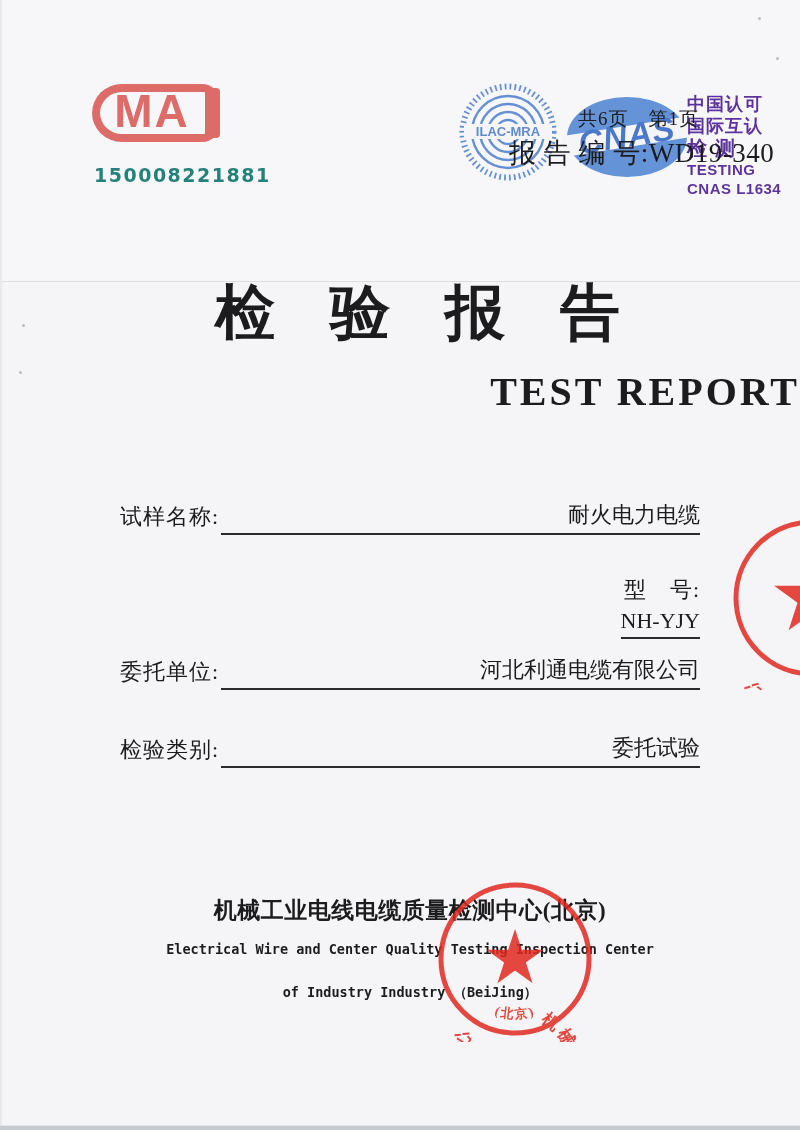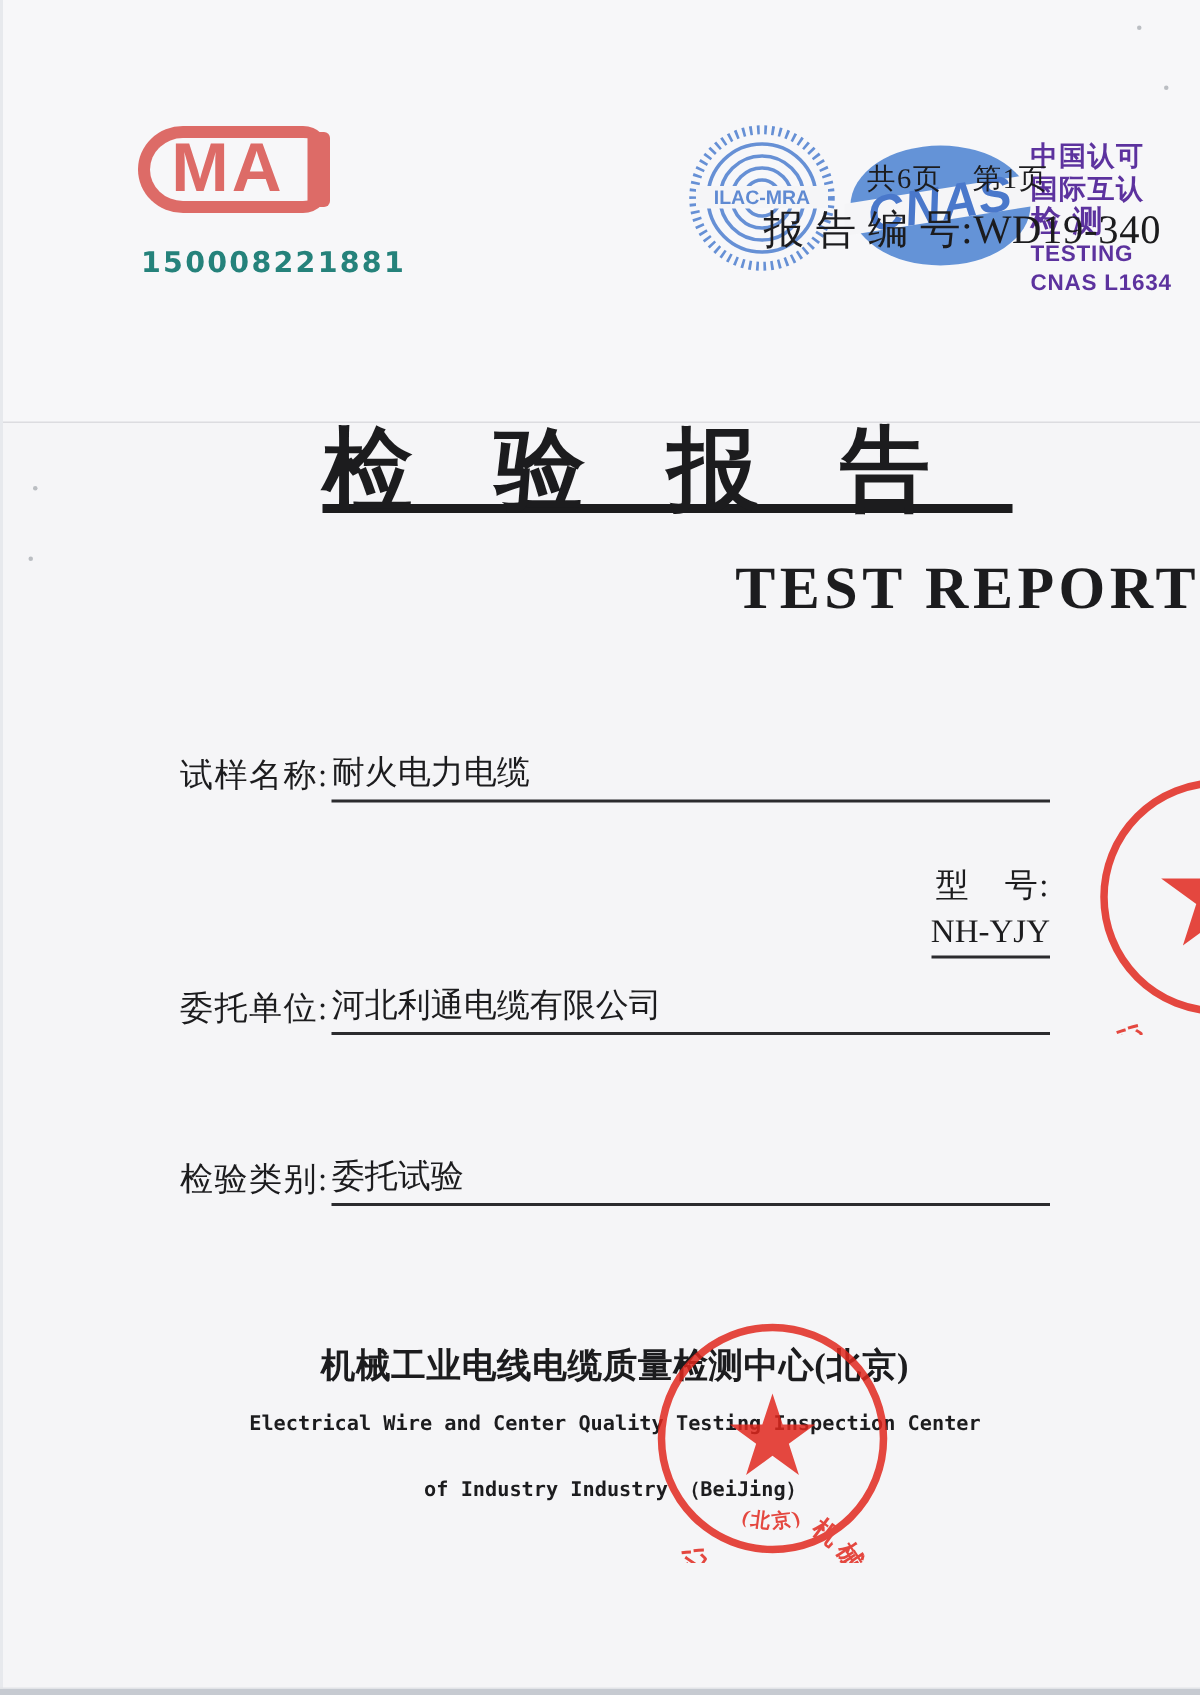--- a/index.html
+++ b/index.html
@@ -30,29 +30,29 @@
   .cnas-col .zh{font-size:18px;font-weight:700;letter-spacing:1px;line-height:22px;font-family:"Liberation Serif",serif;}
   .cnas-col .zh-big{font-size:20px;font-weight:700;letter-spacing:8px;line-height:23px;font-family:"Liberation Serif",serif;}
   .cnas-col .en{font-size:15px;font-weight:700;line-height:19px;letter-spacing:.5px;}
 
   
   .pages-line{position:absolute;left:578px;top:106px;z-index:5;font-size:19px;letter-spacing:1px;}
   .reportno-line{position:absolute;left:509px;top:135px;z-index:5;font-size:27px;letter-spacing:.5px;}
 
   
   .title-zh{position:absolute;top:282px;left:0;width:100%;box-sizing:border-box;padding-left:90px;
-            text-align:center;font-size:60px;font-weight:700;letter-spacing:55px;line-height:1.05;text-decoration:underline;}
+            text-align:center;font-size:60px;font-weight:700;letter-spacing:55px;line-height:1.05;}
   .title-en{position:absolute;top:368px;left:0;width:100%;box-sizing:border-box;padding-left:30px;
             text-align:right;font-size:40px;font-weight:700;letter-spacing:3px;}
 
   
   .field{position:absolute;left:120px;right:100px;display:flex;align-items:flex-end;font-size:22px;}
   .flabel{white-space:pre;letter-spacing:1px;padding-bottom:3px;}
-  .fline{flex:1;border-bottom:2px solid #2b2b2e;text-align:left;padding-bottom:3px;margin-left:2px;}
-  .f1{top:500px;} .f2{top:575px;flex-direction:column;} .f3{top:655px;} .f4{top:733px;margin-top:36px;}
+  .fline{flex:1;border-bottom:2px solid #2b2b2e;text-align:right;padding-bottom:3px;margin-left:2px;}
+  .f1{top:500px;} .f2{top:575px;flex-direction:column;} .f3{top:655px;} .f4{top:733px;}
 
   
   .org-zh{position:absolute;top:895px;left:20px;right:0;text-align:center;font-size:23px;font-weight:700;letter-spacing:.5px;}
   .org-en1{position:absolute;top:941px;left:20px;right:0;text-align:center;
            font-family:"DejaVu Sans Mono",monospace;font-weight:700;font-size:13.5px;}
   .org-en2{position:absolute;top:984px;left:20px;right:0;text-align:center;
            font-family:"DejaVu Sans Mono",monospace;font-weight:700;font-size:13.5px;}
 
   
   .seal-bottom{position:absolute;left:433px;top:876px;z-index:6;opacity:.84;}

